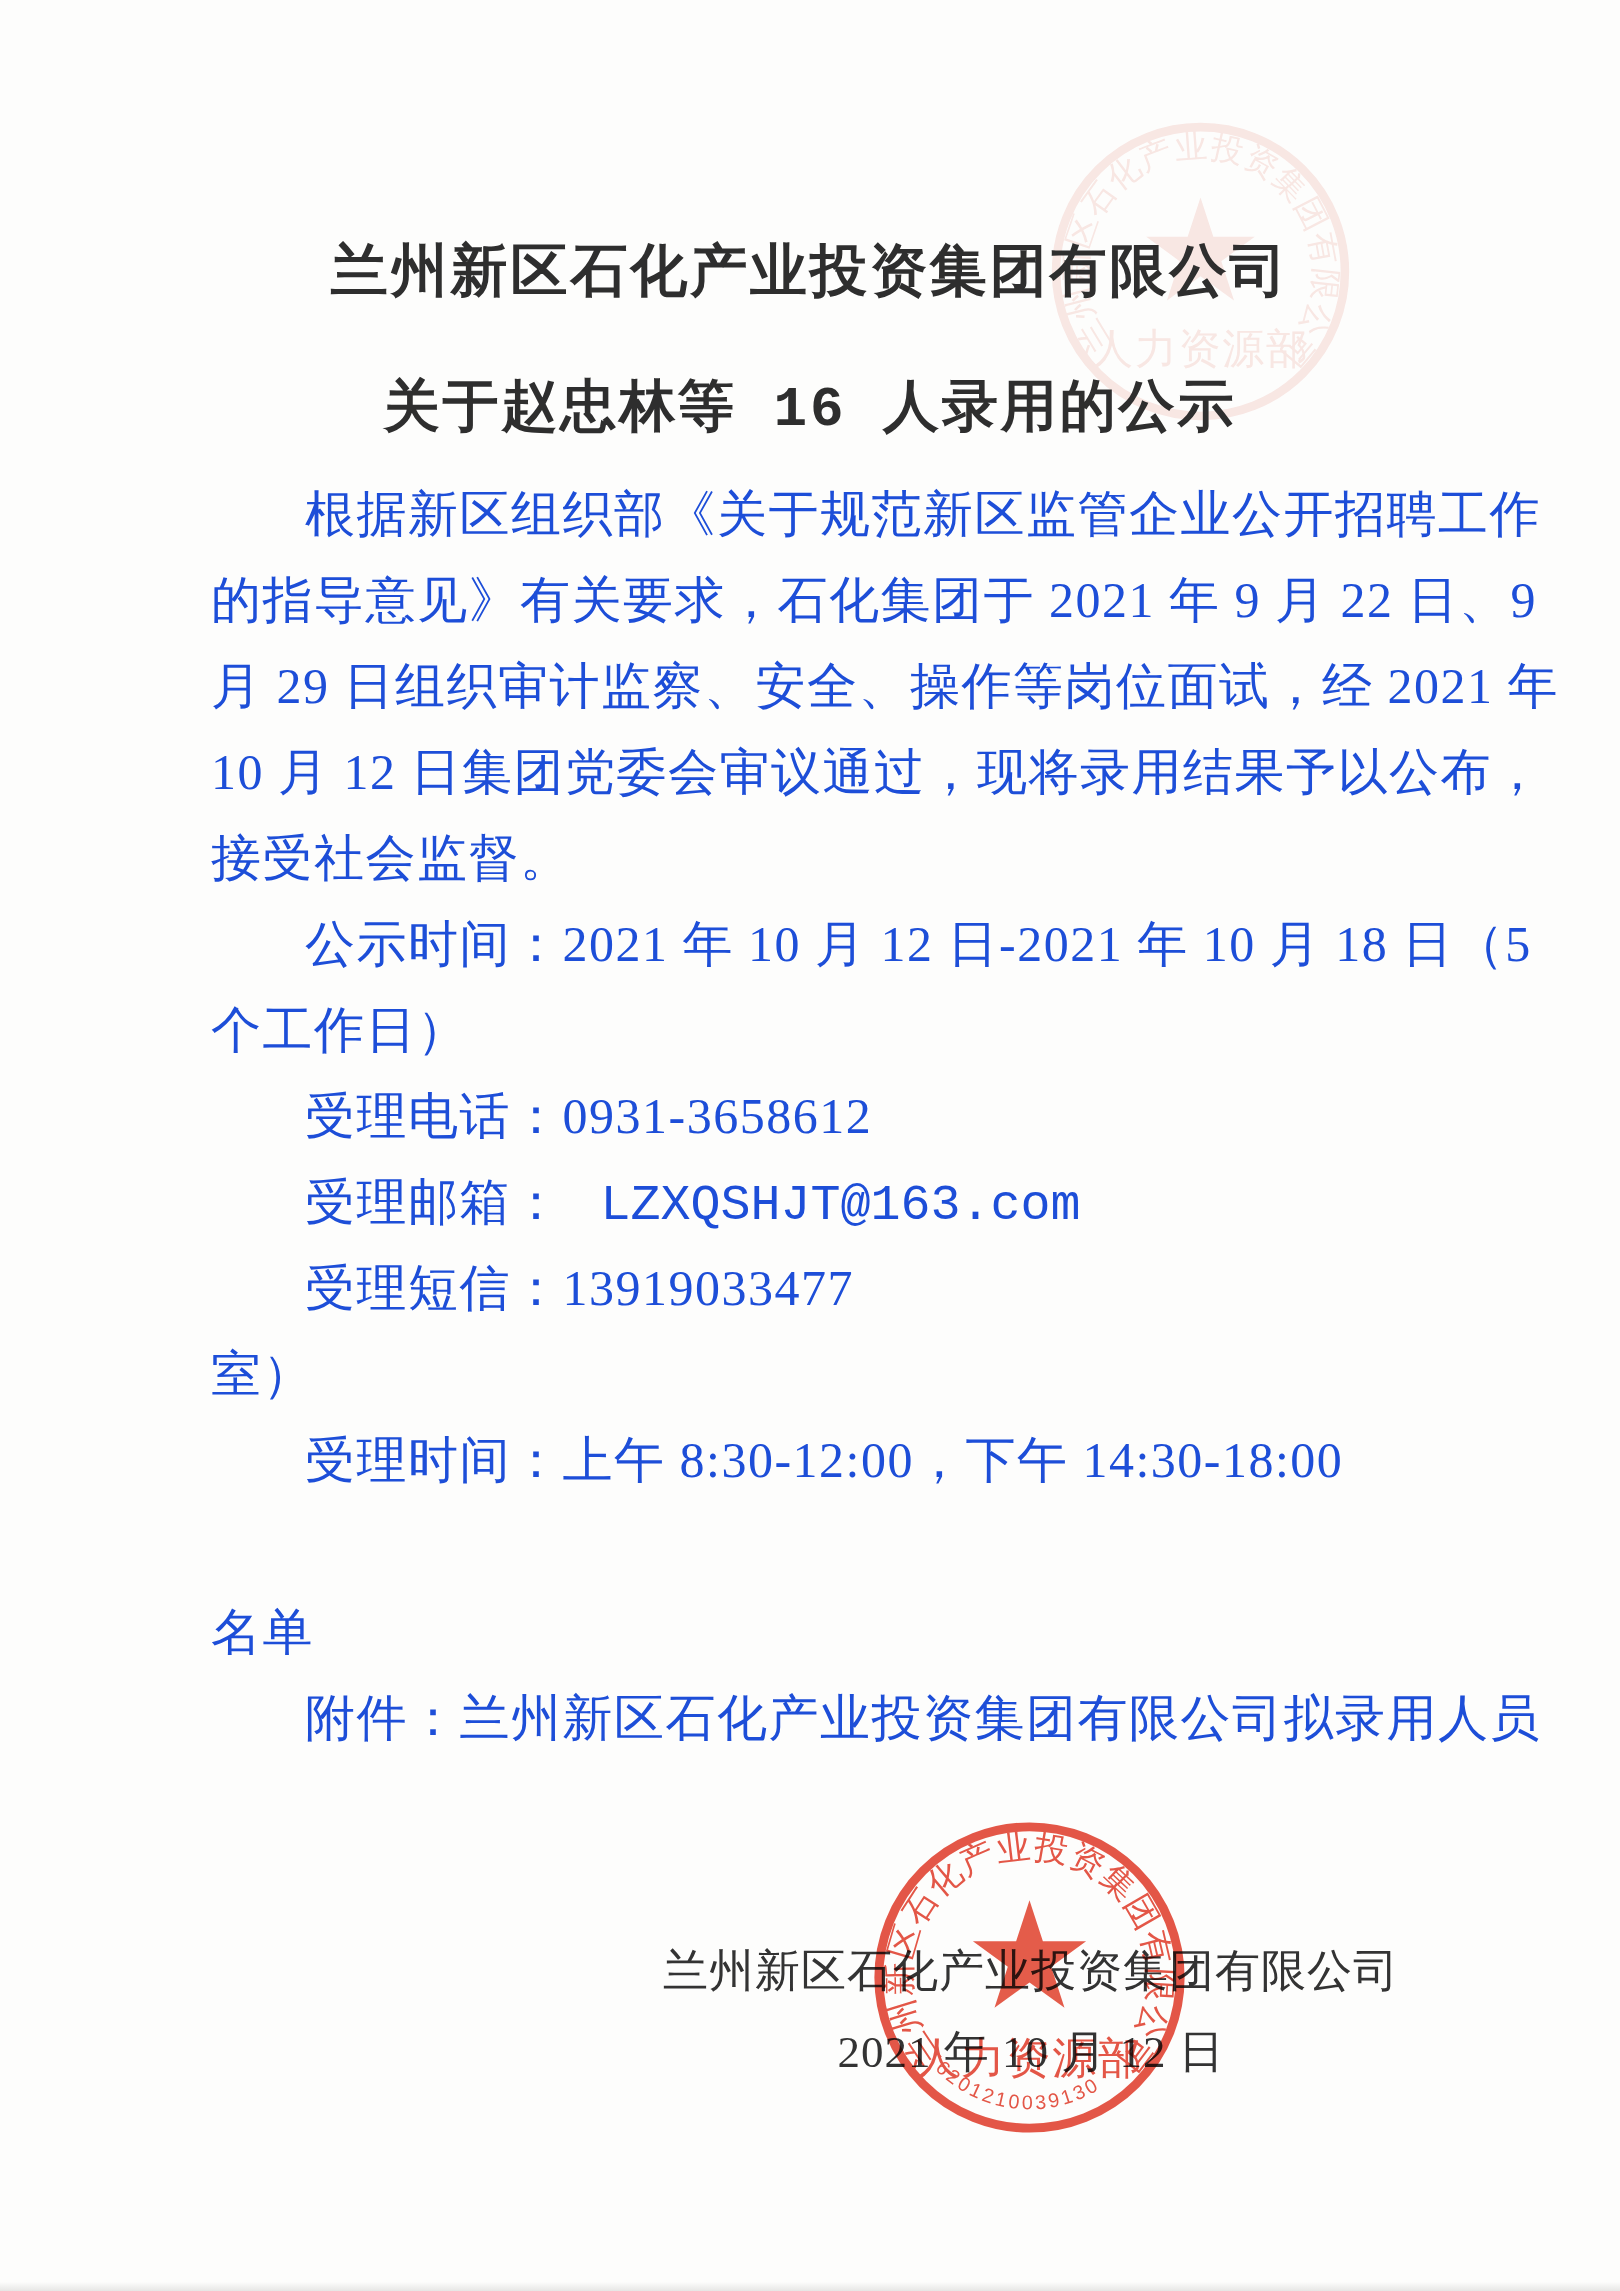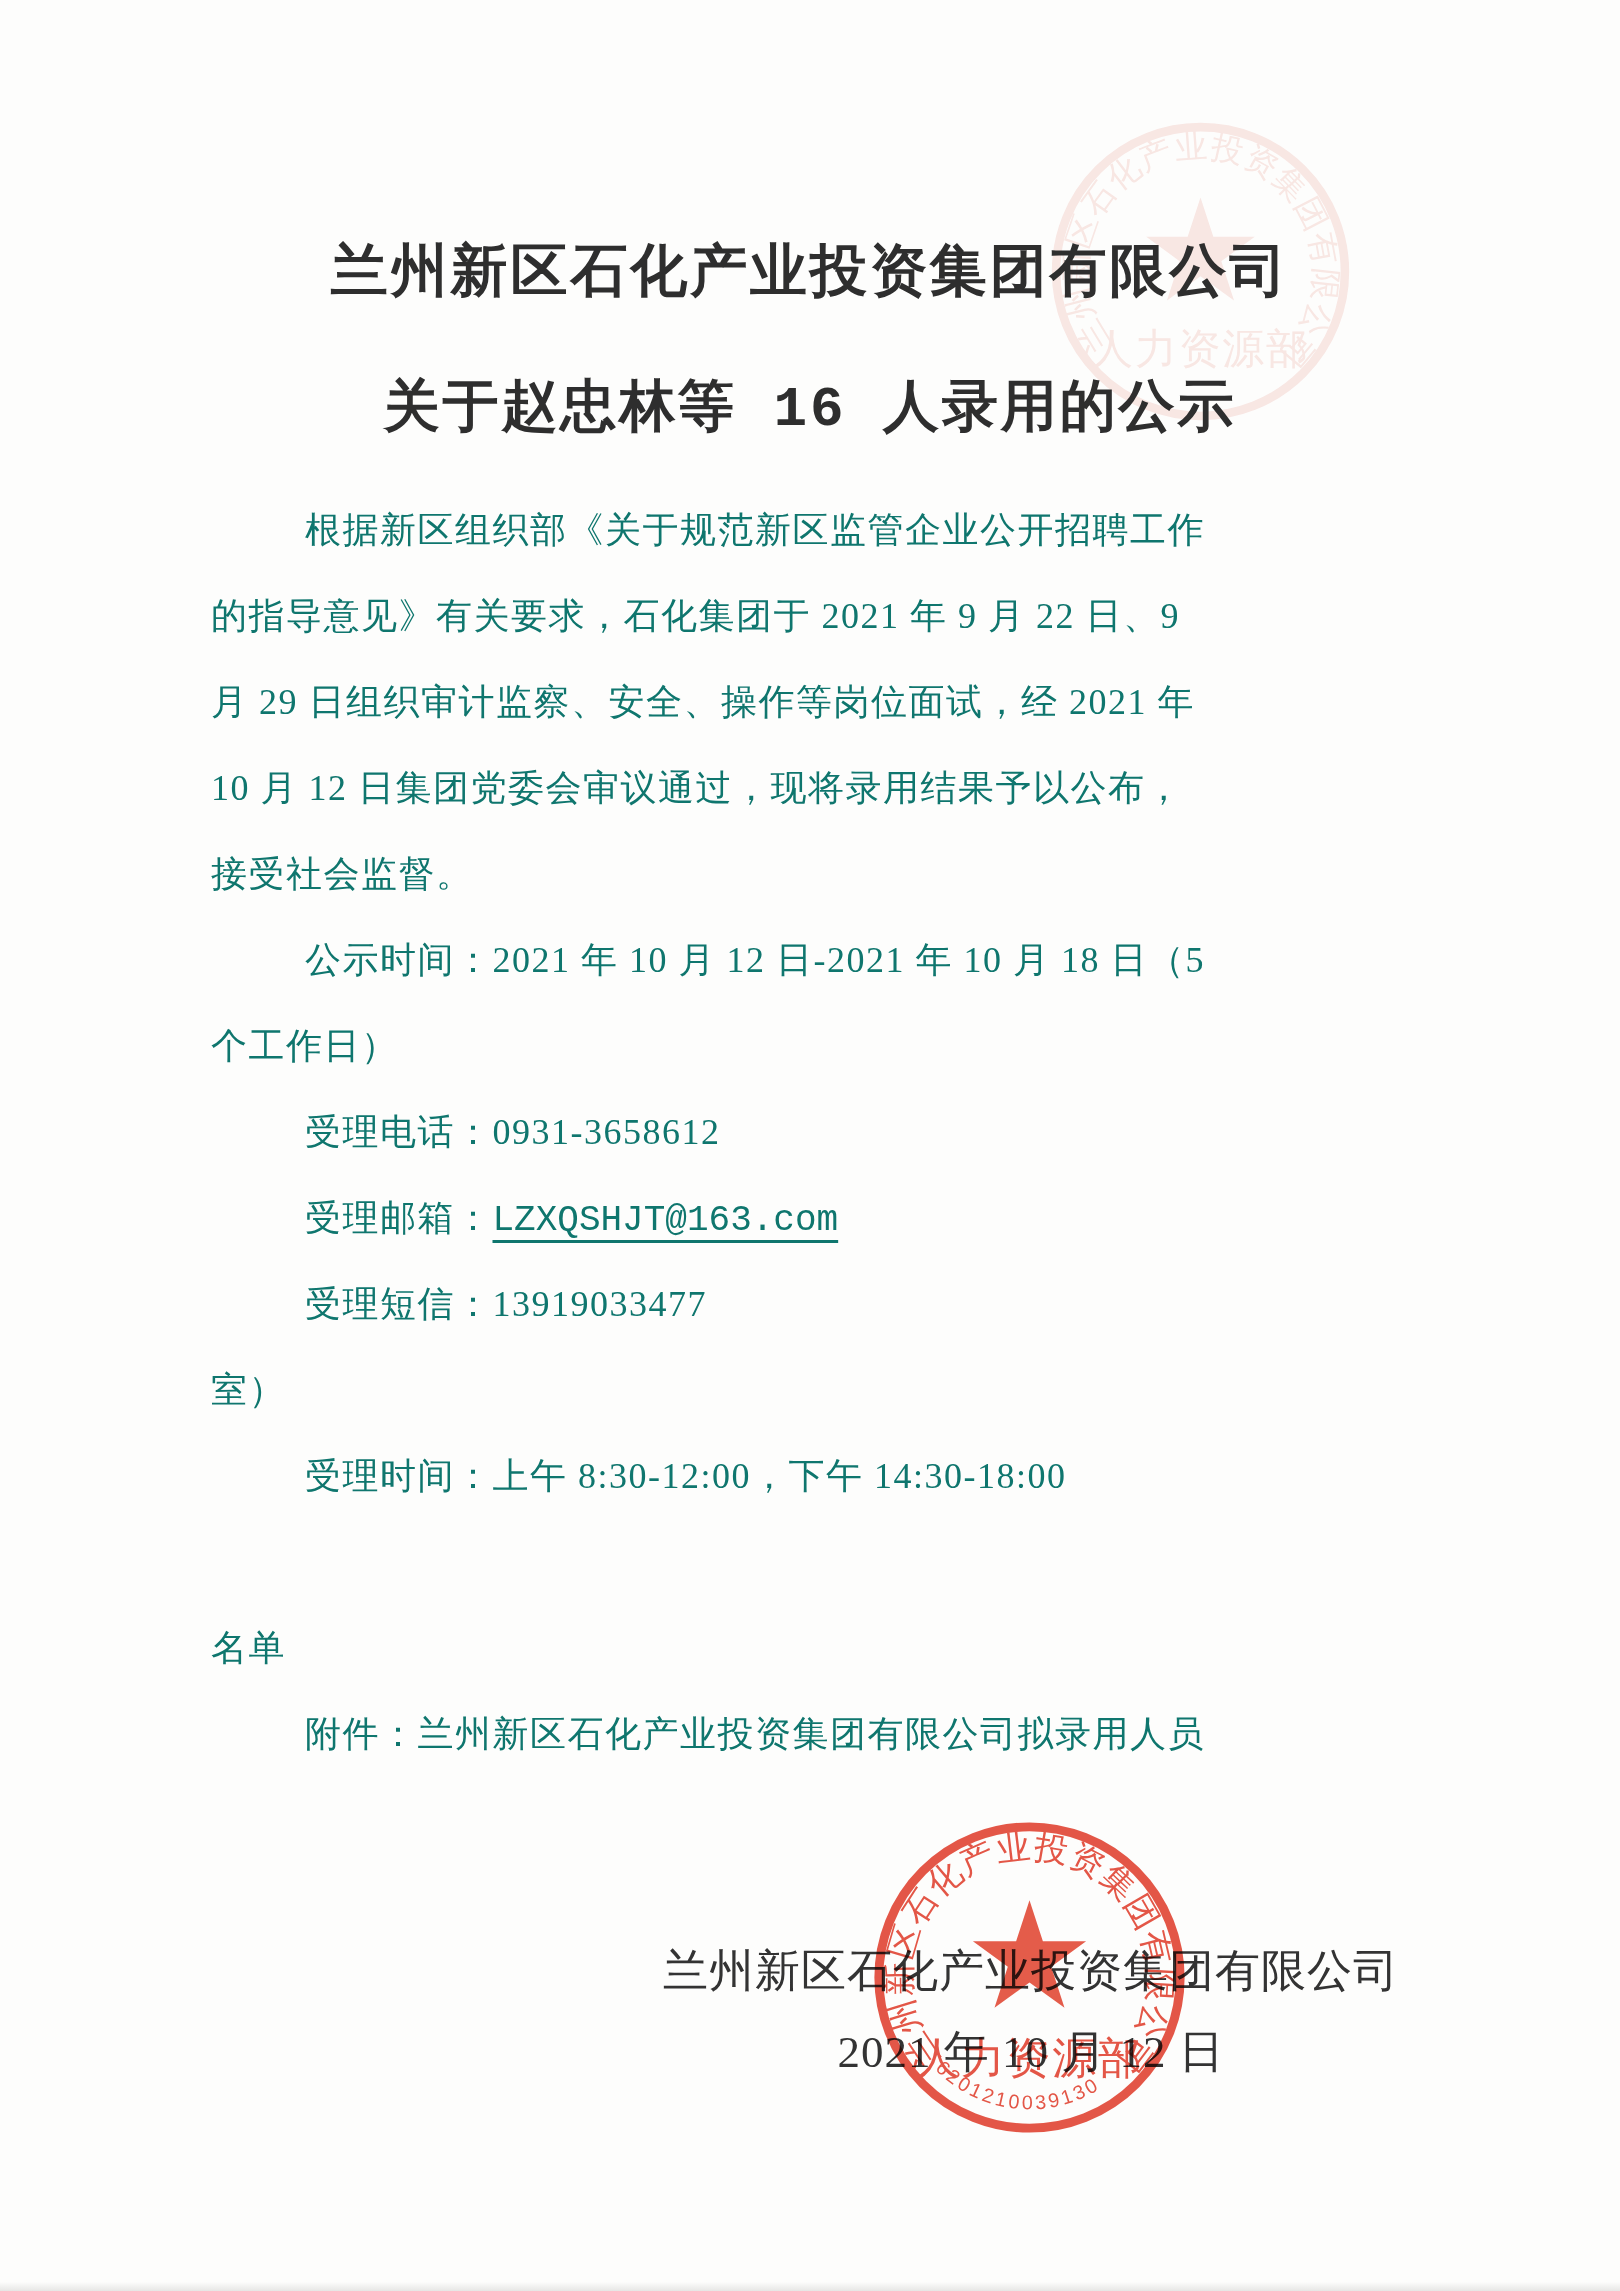--- a/index.html
+++ b/index.html
@@ -13,32 +13,32 @@
     color:#343434;
   }
   .doc-title{
     position:absolute;left:0;width:1620px;text-align:center;
     font-family:"Liberation Sans","DejaVu Sans",sans-serif;
     font-weight:700;color:#2e2e2e;letter-spacing:2.9px;
   }
   .title1{top:233px;font-size:57px;}
   .title2{top:369px;font-size:56px;font-family:Liberation Mono, monospace;}
   .body-text{
-    position:absolute;left:211px;top:487px;width:1217px;
-    font-size:36px;line-height:86px;letter-spacing:1.5px;
-    color:#0f766e;
+    position:absolute;left:211px;top:471px;width:1217px;
+    font-size:50px;line-height:86px;letter-spacing:1.5px;
+    color:#1d4ed8;
   }
   .line{height:86px;white-space:nowrap;}
   .ind{padding-left:94px;}
   .email{
-    text-decoration:underline;
     text-underline-offset:9.8px;
     text-decoration-thickness:2.9px;
     font-family:"Liberation Mono","DejaVu Sans Mono",monospace;
     letter-spacing:0px;
+    margin-left:38px;
   }
   .signature{
     position:absolute;left:627px;top:1929px;width:808px;
     text-align:center;font-size:45px;color:#333;
     letter-spacing:1px;
   }
   .sig-company{height:84px;line-height:84px;white-space:nowrap;}
   .sig-date{height:78px;line-height:78px;}
   .seal{position:absolute;mix-blend-mode:multiply;pointer-events:none;}
   .seal-bottom{left:861px;top:1809px;opacity:0.88;}

